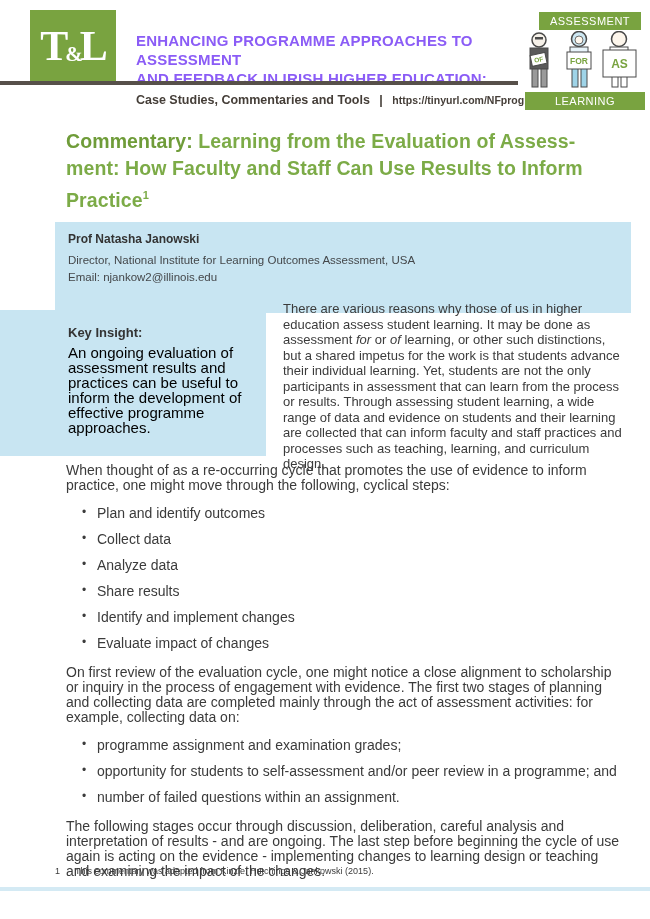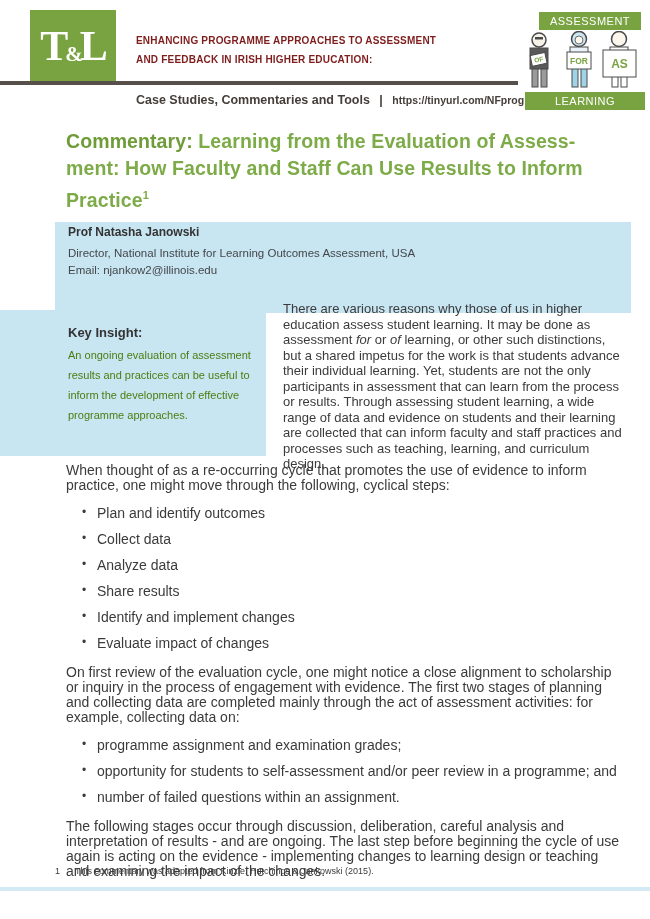--- a/index.html
+++ b/index.html
@@ -10,21 +10,21 @@
   
   .logo{
     position:absolute;left:30px;top:10px;width:86px;height:71px;
     background:#79a340;color:#fff;display:flex;align-items:center;justify-content:center;
     font-family:"Liberation Serif", serif;font-weight:bold;letter-spacing:-2px;
   }
   .logo .tl-big{font-size:42px;line-height:1;}
   .logo .tl-amp{font-size:21px;line-height:1;margin:18px -1px 0 -1px;}
   .tagline{
     position:absolute;left:136px;top:31px;width:380px;
-    font-size:10px;font-weight:bold;color:#7f1d1d;line-height:19px;letter-spacing:.2px;
+    font-size:15px;font-weight:bold;color:#8b5cf6;line-height:19px;letter-spacing:.2px;
   }
   .dark-rule{position:absolute;left:0;top:81px;width:518px;height:4px;background:#57504a;}
   .subheader{position:absolute;left:136px;top:93px;width:390px;font-size:12.5px;color:#453e38;white-space:nowrap;}
   .subheader .sub-title{font-weight:bold;}
   .subheader .pipe{font-weight:bold;margin:0 6px;color:#453e38;}
   .subheader .sub-url{font-weight:bold;font-size:10.5px;}
   
   .badge{position:absolute;left:519px;top:12px;width:122px;}
   .badge-bar{
     background:#79a340;color:#fff;text-align:center;font-weight:normal;
@@ -36,31 +36,31 @@
   
   .doc-title{
     position:absolute;left:66px;top:128px;width:545px;
     color:#7cab47;font-weight:bold;font-size:19.5px;line-height:27px;letter-spacing:.1px;
   }
   .doc-title .title-prefix{color:#6f9c39;}
   .doc-title sup{font-size:11px;}
   
   .author-box{
     position:absolute;left:55px;top:222px;width:576px;height:91px;
-    background:#c8e5f2;box-sizing:border-box;padding:3px 14px 0 13px;
+    background:#c8e5f2;box-sizing:border-box;padding:10px 14px 0 13px;
   }
   .author-name{font-size:12px;font-weight:bold;color:#333;margin-bottom:6px;}
   .author-role,.author-email{font-size:11.5px;color:#44474a;line-height:17px;}
   
   .key-insight{
     position:absolute;left:0;top:310px;width:266px;height:146px;
     background:#c8e5f2;box-sizing:border-box;padding:15px 12px 0 68px;
   }
   .ki-heading{font-size:13px;font-weight:bold;color:#333;margin-bottom:5px;}
-  .ki-body{font-size:11px;line-height:20px;color:#4d7c0f;}
+  .ki-body{font-size:15px;line-height:15px;color:#000000;}
   .intro-para{
     position:absolute;left:283px;top:301px;width:341px;
     font-size:13px;line-height:15.5px;color:#3b3b3b;
   }
   .intro-para em{font-style:italic;}
   
   .body-copy{position:absolute;left:66px;top:463px;width:556px;font-size:14px;line-height:15px;color:#3b3b3b;}
   .body-copy p{margin:0 0 13px 0;}
   .body-copy ul{list-style:none;margin:0 0 14px 0;padding:0 0 0 31px;}
   .body-copy ul li{position:relative;margin-bottom:11px;}

